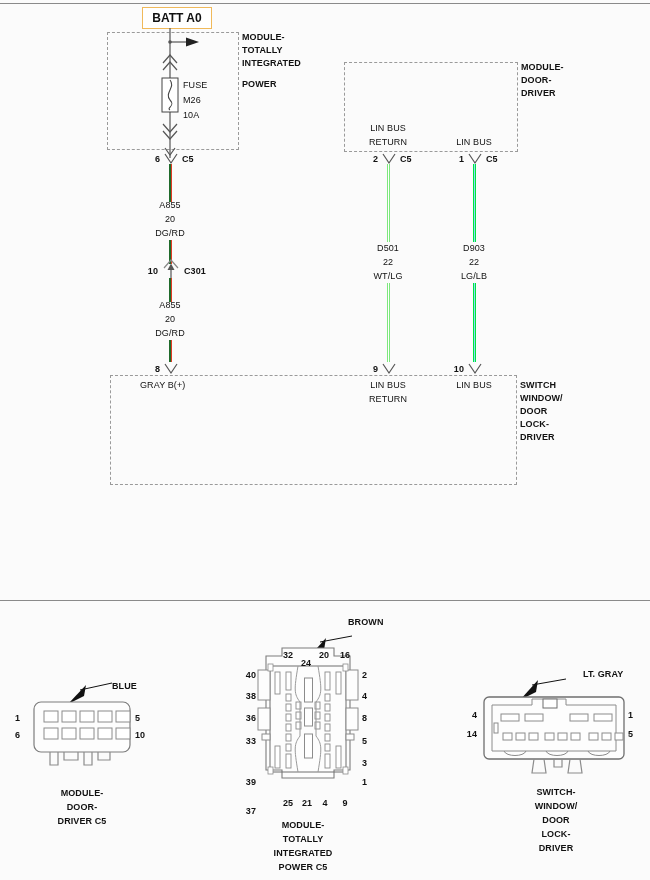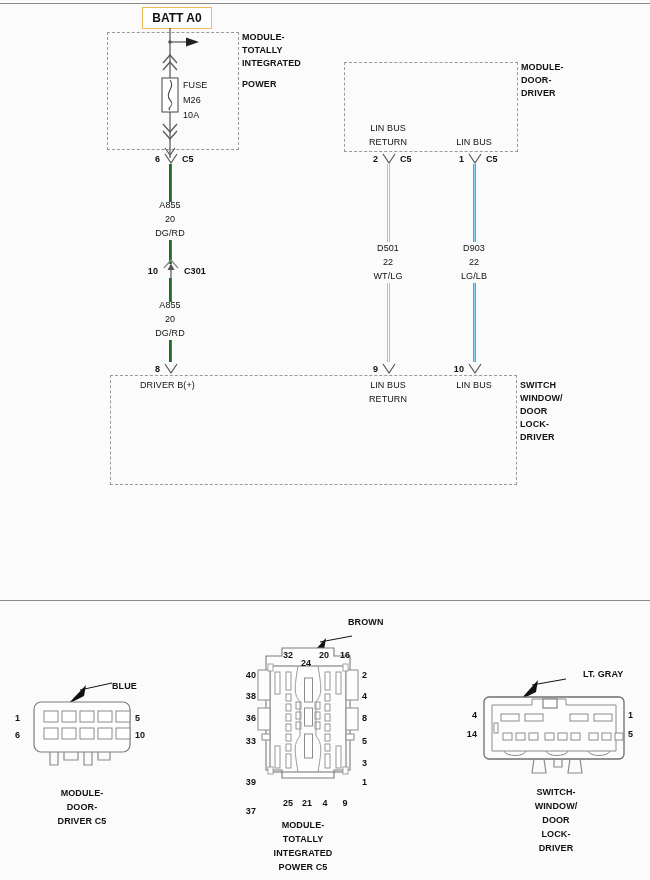--- a/index.html
+++ b/index.html
@@ -174,21 +174,21 @@
     <div class="core" style="background:#00e83c;"></div>
     <div class="stripe" style="left:1px;background:#8fd8ff;"></div>
   </div>
   <svg class="abs" style="left:467px;top:362px;" width="16" height="14" viewBox="0 0 16 14">
     <polyline points="2,2 8,11 14,2" fill="none" stroke="#555" stroke-width="1.2"></polyline>
   </svg>
   <div class="t b r" style="left:464px;top:364px;">10</div>
 
   <div class="modbox" style="left:110px;top:375px;width:405px;height:108px;"></div>
 
-  <div class="t" style="left:140px;top:380px;">DRIVER B(+)</div>
+  <div class="t" style="left:140px;top:380px;">GRAY B(+)</div>
   <div class="t c" style="left:388px;top:380px;">LIN BUS</div>
   <div class="t c" style="left:388px;top:394px;">RETURN</div>
   <div class="t c" style="left:474px;top:380px;">LIN BUS</div>
 
   <div class="t b" style="left:520px;top:380px;">SWITCH</div>
   <div class="t b" style="left:520px;top:393px;">WINDOW/</div>
   <div class="t b" style="left:520px;top:406px;">DOOR</div>
   <div class="t b" style="left:520px;top:419px;">LOCK-</div>
   <div class="t b" style="left:520px;top:432px;">DRIVER</div>
 

